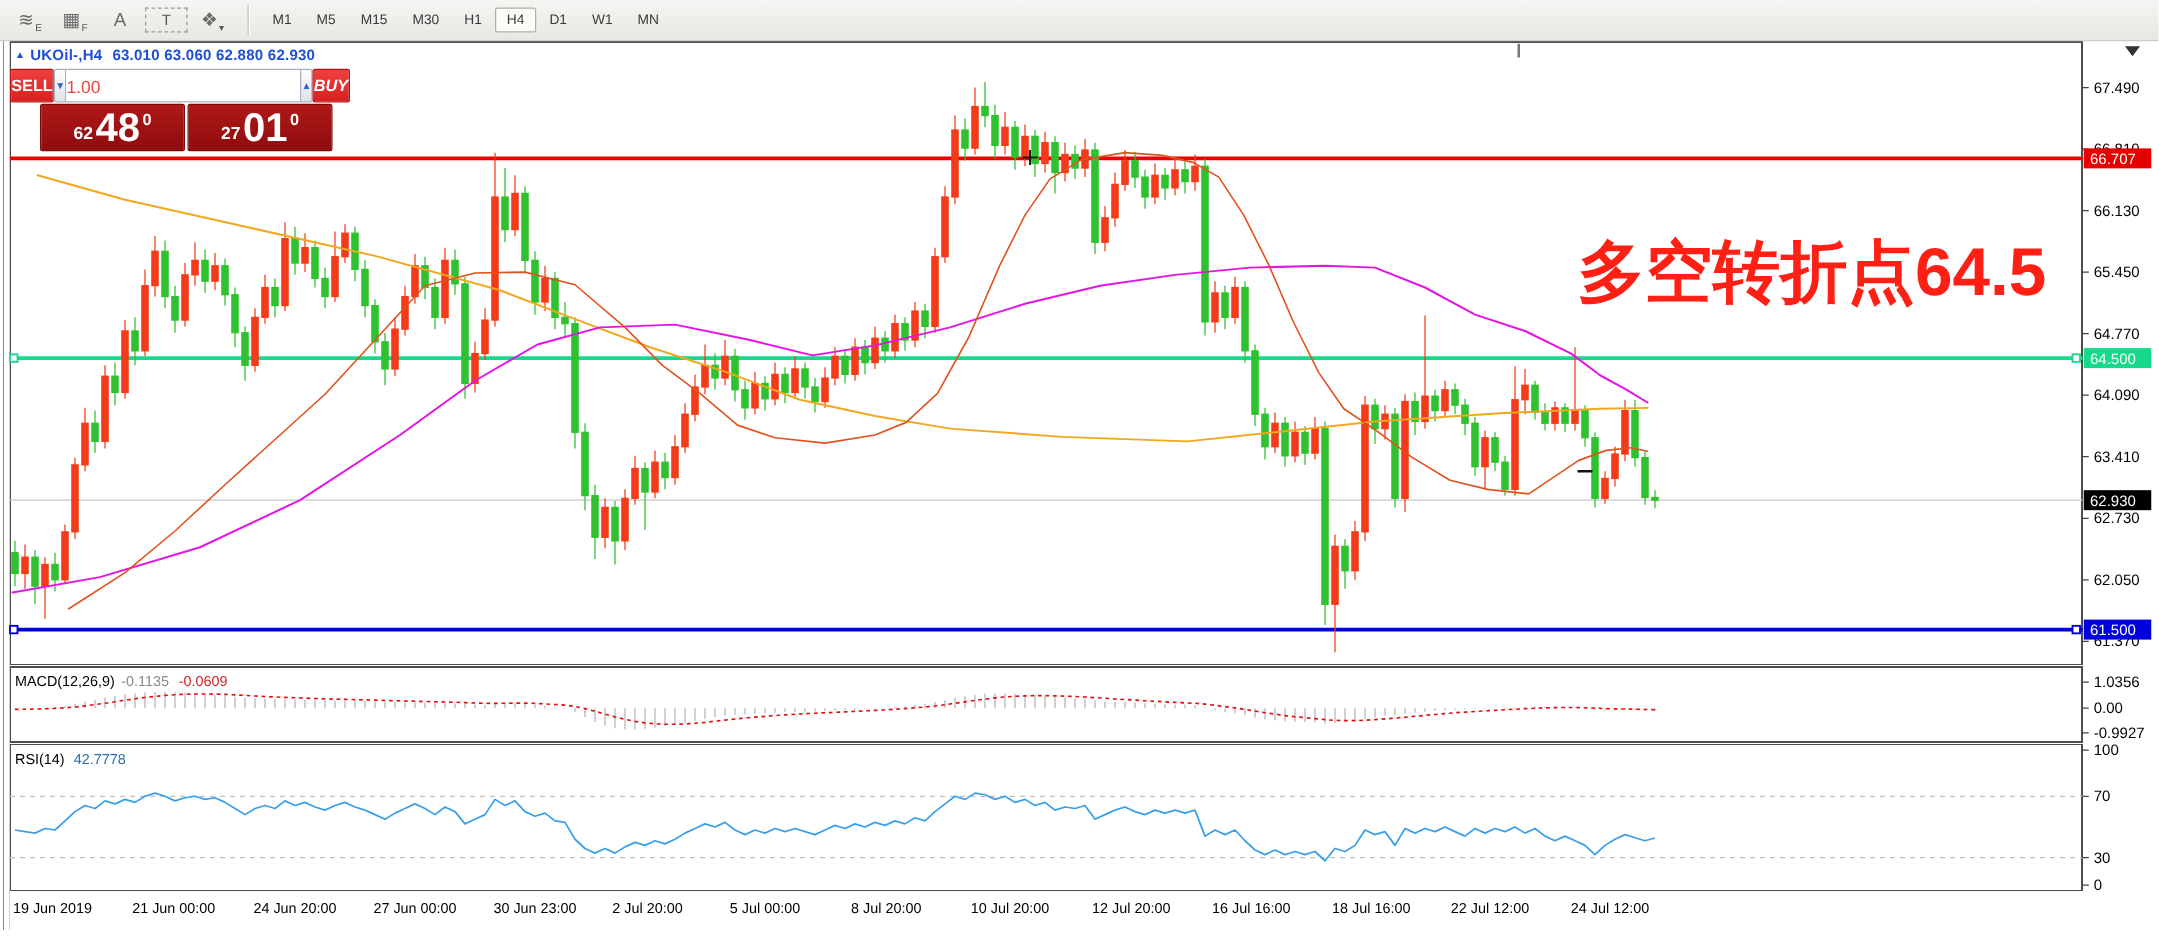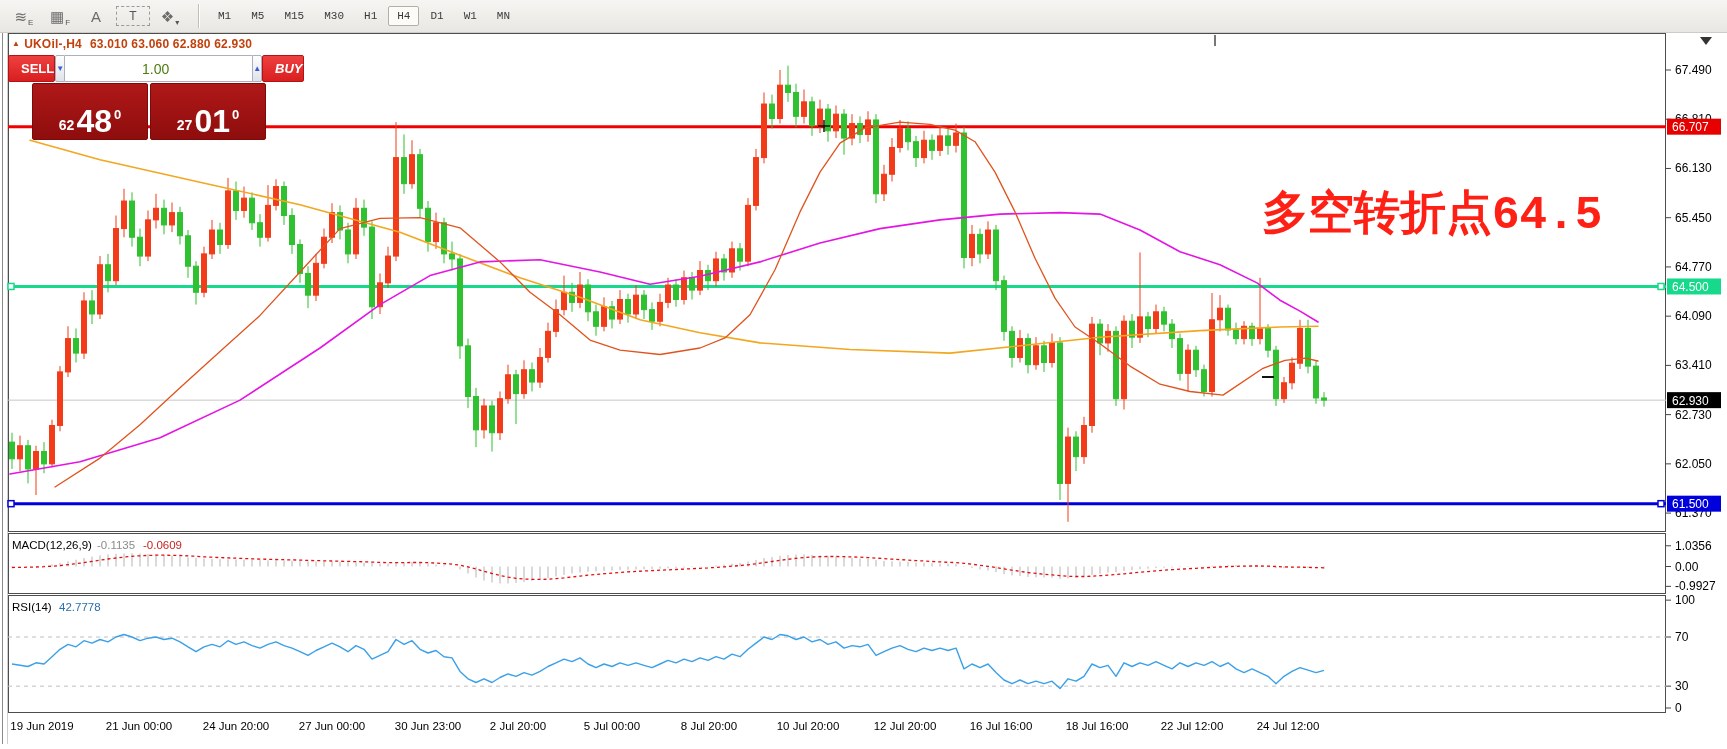--- a/index.html
+++ b/index.html
@@ -7,44 +7,44 @@
        font-family:"Liberation Sans",sans-serif;-webkit-font-smoothing:antialiased;}
   
   #toolbar{position:absolute;left:0;top:0;width:1727px;height:33px;z-index:5;
     background:linear-gradient(#f6f5f3,#e9e7e3);border-bottom:1px solid #cfccc6;
     display:flex;align-items:center;padding-left:6px;box-sizing:border-box;}
   .tool-btn{height:24px;min-width:26px;display:flex;align-items:flex-end;justify-content:center;
     margin:0 2px;padding:0 3px;color:#6b6b6b;font-size:15px;line-height:22px;cursor:default;}
   .tool-btn .sub{font-size:8px;color:#555;margin-left:1px;line-height:10px;}
   .tool-btn.boxy{border:1px dashed #9a9a9a;font-size:12px;line-height:18px;height:18px;margin-top:2px;color:#555;}
   .tb-sep{width:1px;height:24px;background:#c2bfb9;border-right:1px solid #fff;margin:0 8px 0 10px;}
-  .tf-btn{padding:3px 8px;font-size:11px;color:#3a3a3a;margin:0 1px;border:1px solid transparent;border-radius:2px;font-family:Liberation Mono, monospace;}
+  .tf-btn{padding:3px 8px;font-size:11px;color:#3a3a3a;margin:0 1px;border:1px solid transparent;border-radius:2px;}
   .tf-btn.active{background:#fcfbf8;border:1px solid #b3afa6;box-shadow:inset 0 0 2px #fff;}
   
   #chart-svg{position:absolute;left:0;top:0;z-index:1;}
-  #symbol-title{position:absolute;left:12px;top:37px;z-index:4;font-size:12px;color:#c2410c;
+  #symbol-title{position:absolute;left:12px;top:37px;z-index:4;font-size:12px;color:#1d4ed8;
     font-weight:600;letter-spacing:0.2px;}
   #symbol-title .tri{font-size:8px;vertical-align:2px;margin-right:4px;}
   #symbol-title .ohlc{font-weight:600;margin-left:8px;}
-  #annotation{position:absolute;left:1262px;top:182px;z-index:2;font-size:46px;font-weight:700;
-    white-space:nowrap;font-family:Liberation Mono, monospace;}
+  #annotation{position:absolute;left:1262px;top:182px;z-index:2;font-size:54px;font-weight:700;
+    white-space:nowrap;font-family:Liberation Sans, sans-serif;}
   
   #trade-panel{position:absolute;left:8px;top:55px;width:258px;z-index:3;}
   #tp-row1{display:flex;height:27px;}
   .tp-btn{background:linear-gradient(#ef4040,#d91f1f);color:#fff;font-weight:700;font-size:13px;
-    display:flex;align-items:center;justify-content:center;border-radius:2px;border:1px solid #b01414;box-sizing:border-box;padding-left:12px;}
+    display:flex;align-items:center;justify-content:center;border-radius:2px;border:1px solid #b01414;box-sizing:border-box;}
   #sell-btn{width:65px;}
   #buy-btn{width:65px;font-style:italic;}
   .spin{background:linear-gradient(#fdfdfd,#dfe3ea);border:1px solid #aab0bc;display:flex;align-items:center;
     justify-content:center;color:#3b5bd0;font-size:8px;box-sizing:border-box;}
   #vol-down{width:25px;border-radius:2px 0 0 2px;}
   #vol-up{width:15px;border-radius:0 2px 2px 0;}
   #volume-input{flex:1;border:1px solid #aab0bc;border-left:none;border-right:none;font-size:14px;
-    text-align:center;padding:0 6px 0 0;font-family:"Liberation Sans",sans-serif;color:#4d7c0f;box-sizing:border-box;}
-  #tp-row2{display:flex;height:57px;margin-top:1px;gap:2px;padding-left:24px;}
+    text-align:left;padding:0 6px 0 0;font-family:"Liberation Sans",sans-serif;color:#ef4444;box-sizing:border-box;}
+  #tp-row2{display:flex;height:38px;margin-top:1px;gap:2px;padding-left:24px;}
   .tp-price{flex:1;background:linear-gradient(#b01818,#8e0d0d);border:1px solid #7c0a0a;border-radius:2px;
     color:#fff;display:flex;align-items:flex-end;justify-content:center;padding-bottom:3px;box-sizing:border-box;}
   .tp-price .small{font-size:14px;font-weight:700;margin:0 2px 3px 0;}
   .tp-price .big{font-size:32px;font-weight:700;line-height:30px;}
   .tp-price .sup{font-size:13px;font-weight:700;margin:0 0 14px 2px;}
 </style>
 </head>
 <body>
 
 <div id="app">

